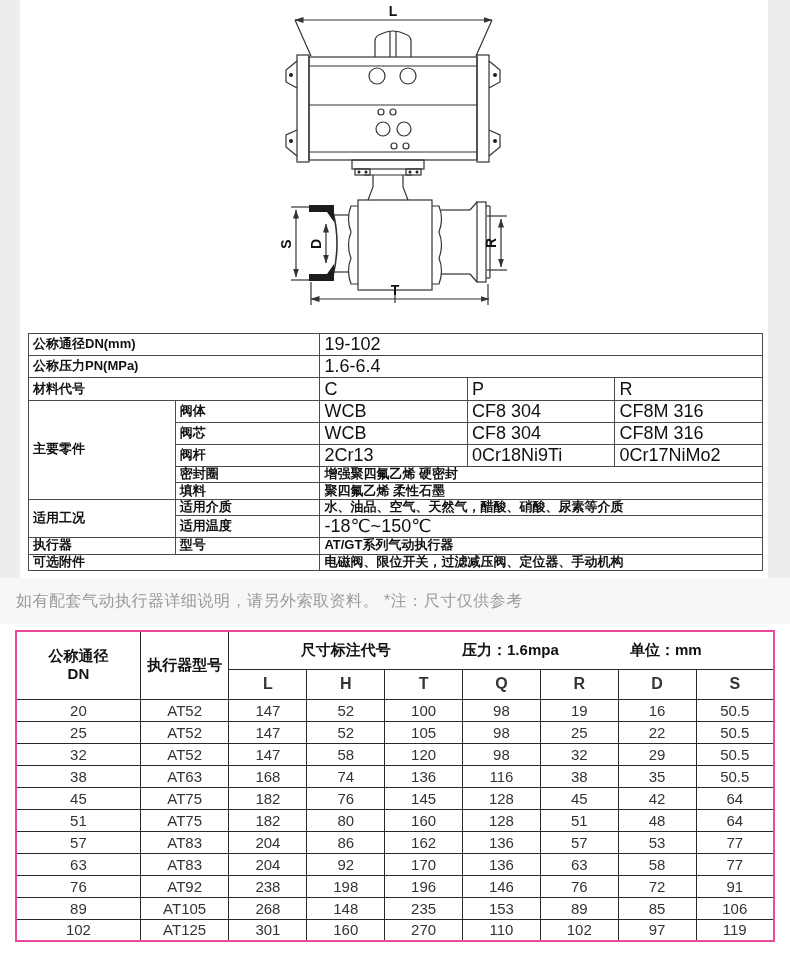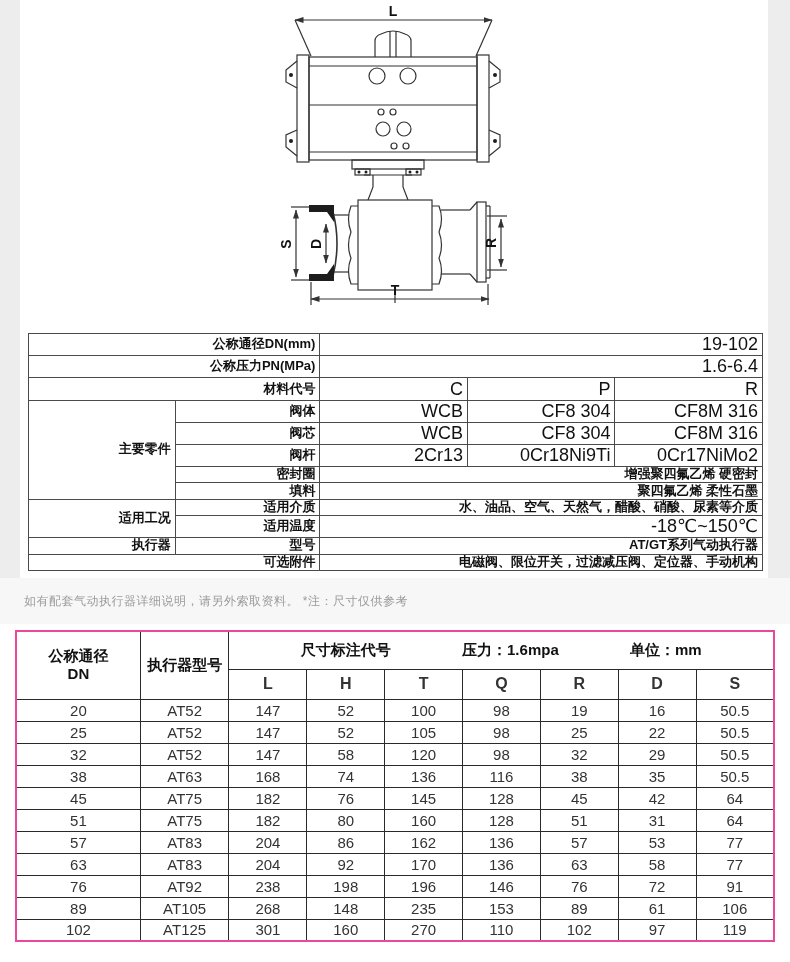--- a/index.html
+++ b/index.html
@@ -5,32 +5,32 @@
   html,body{margin:0;padding:0;}
   body{
     width:790px;height:962px;position:relative;background:#ffffff;
     font-family:"Liberation Sans","DejaVu Sans",sans-serif;
     -webkit-font-smoothing:antialiased;overflow:hidden;
   }
   .strip-left{position:absolute;left:0;top:0;width:20px;height:578px;background:#ededed;}
   .strip-right{position:absolute;right:0;top:0;width:22px;height:578px;background:#ededed;}
   .note-band{
     position:absolute;left:0;top:578px;width:790px;height:46px;background:#f7f7f7;
-    display:flex;align-items:center;box-sizing:border-box;padding-left:24px;
-    color:#9b9b9b;font-size:12px;letter-spacing:.5px;
+    display:flex;align-items:center;box-sizing:border-box;padding-left:16px;
+    color:#9b9b9b;font-size:16px;letter-spacing:.5px;
   }
   .diagram{position:absolute;left:0;top:0;width:790px;height:330px;}
 
   
   table.spec{
     position:absolute;left:28px;top:333px;width:735px;height:238px;
     border-collapse:collapse;table-layout:fixed;
   }
   table.spec td{
-    border:1px solid #4a4a4a;text-align:right;vertical-align:middle;
+    border:1px solid #4a4a4a;text-align:left;vertical-align:middle;
     font-size:13px;color:#111;padding:0 4px;line-height:1.15;
   }
   table.spec td.lbl{font-weight:700;}
   table.spec td.val{font-weight:700;}
   table.spec td.en{font-weight:400;font-size:18px;}
 
   
   table.dims{
     position:absolute;left:15px;top:630px;width:760px;
     border-collapse:collapse;table-layout:fixed;border:2px solid #ec4899;
@@ -322,21 +322,21 @@
         <td>64</td>
   </tr>
   <tr class="dr">
     <td>51</td>
         <td>AT75</td>
         <td>182</td>
         <td>80</td>
         <td>160</td>
         <td>128</td>
         <td>51</td>
-        <td>31</td>
+        <td>48</td>
         <td>64</td>
   </tr>
   <tr class="dr">
     <td>57</td>
         <td>AT83</td>
         <td>204</td>
         <td>86</td>
         <td>162</td>
         <td>136</td>
         <td>57</td>
@@ -366,21 +366,21 @@
         <td>91</td>
   </tr>
   <tr class="dr">
     <td>89</td>
         <td>AT105</td>
         <td>268</td>
         <td>148</td>
         <td>235</td>
         <td>153</td>
         <td>89</td>
-        <td>61</td>
+        <td>85</td>
         <td>106</td>
   </tr>
   <tr class="dr">
     <td>102</td>
         <td>AT125</td>
         <td>301</td>
         <td>160</td>
         <td>270</td>
         <td>110</td>
         <td>102</td>

